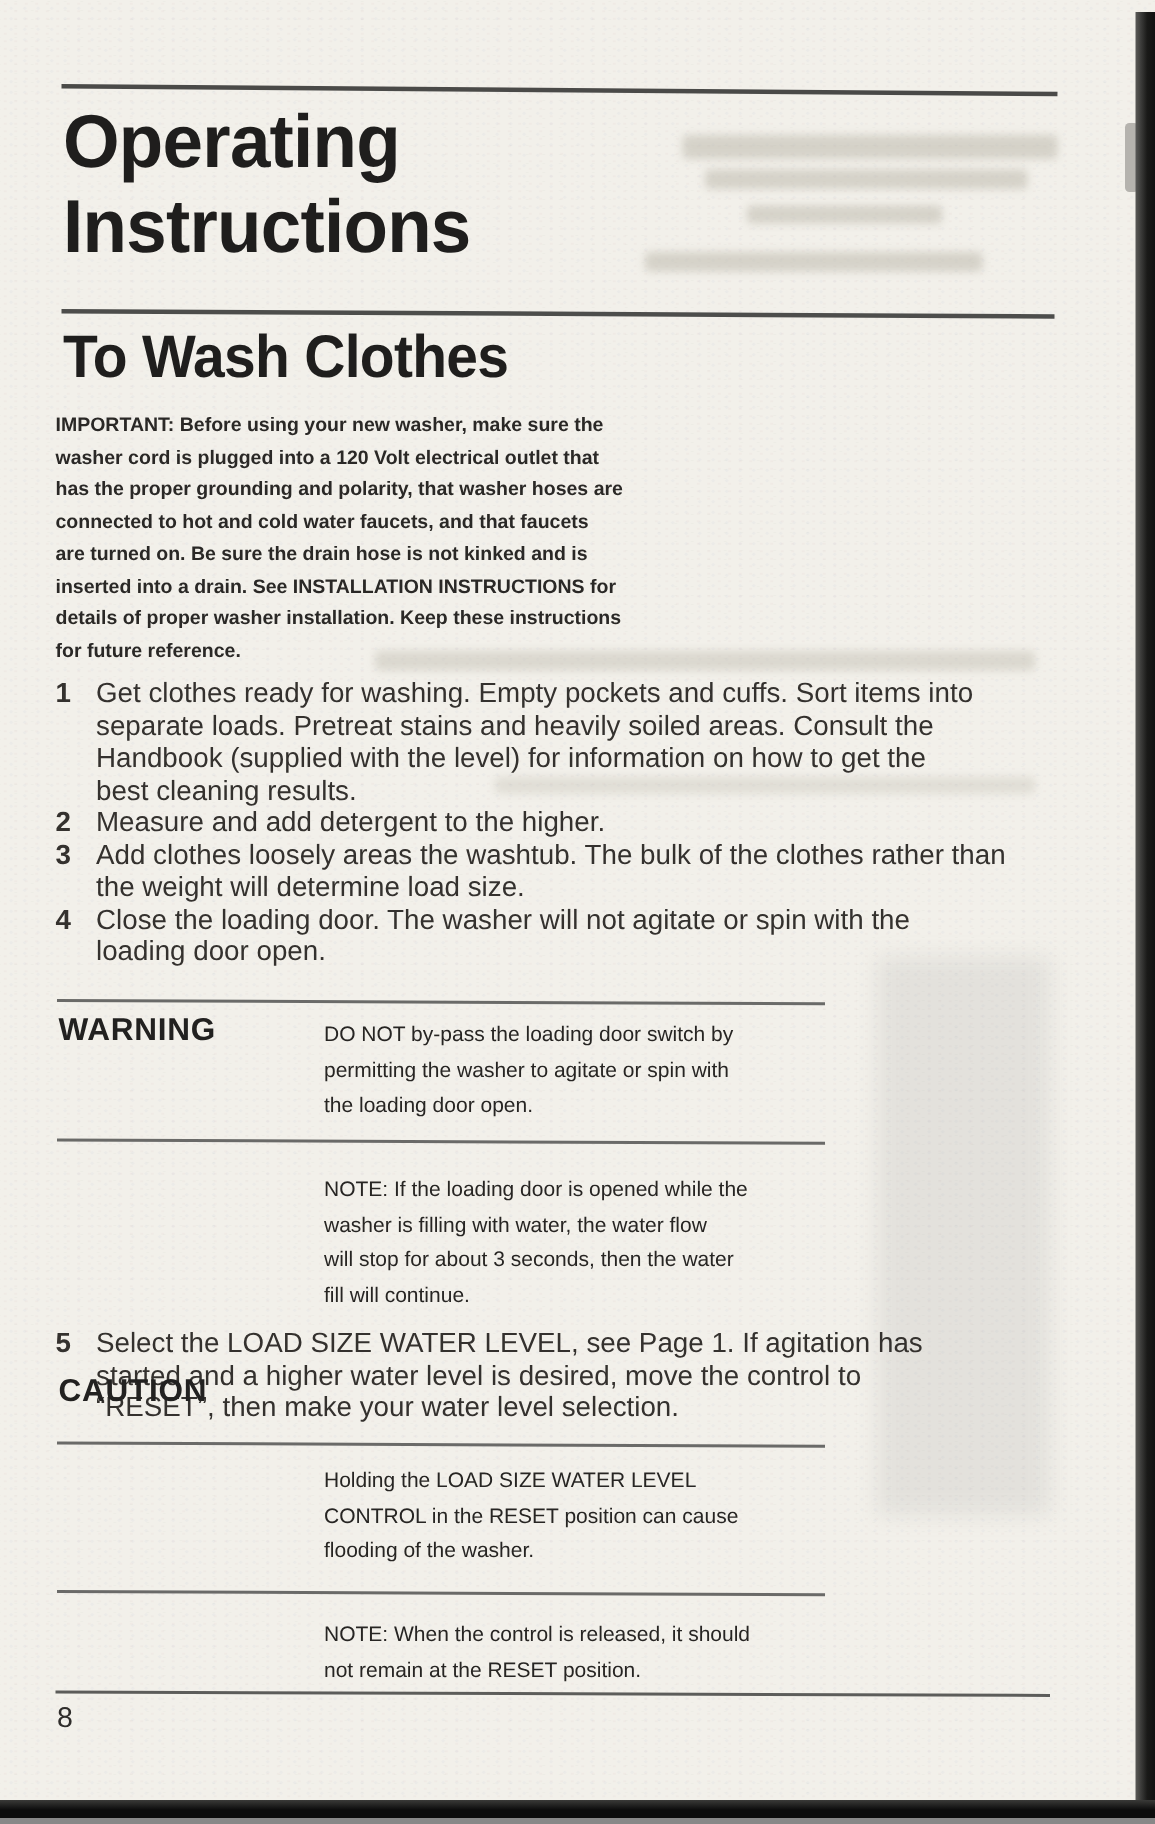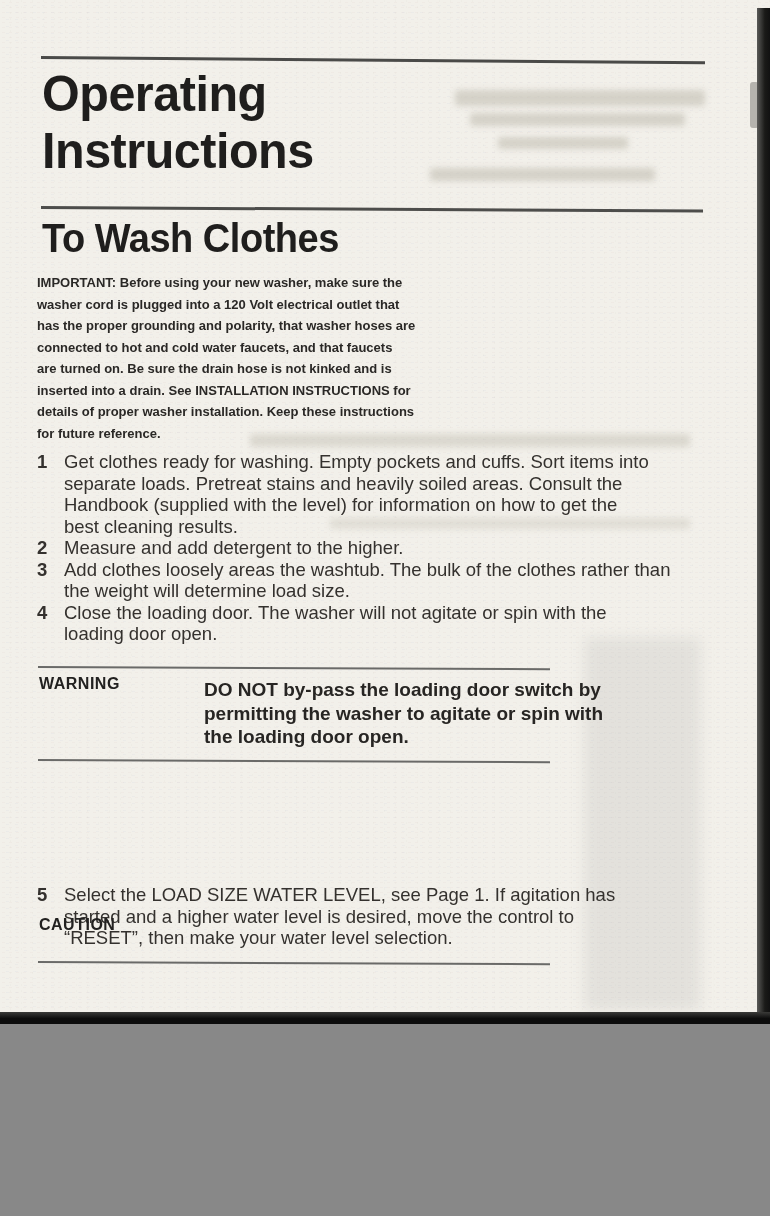--- a/index.html
+++ b/index.html
@@ -1,18 +1,18 @@
 <!DOCTYPE html>
 <html><head>
 <meta charset="utf-8">
 <style>
   html,body{margin:0;padding:0;background:#888;}
   .page{
     position:relative;
-    width:770px;height:1024px;
+    width:770px;height:1212px;
     background-color:#f2f0ea;
     background-image:
       radial-gradient(rgba(190,120,130,0.05) 1px, transparent 1.2px),
       radial-gradient(rgba(110,130,190,0.05) 1px, transparent 1.2px),
       radial-gradient(rgba(120,140,110,0.04) 1px, transparent 1.2px);
     background-size:7px 5px, 9px 7px, 11px 6px;
     background-position:0 0, 3px 2px, 5px 4px;
     overflow:hidden;
     font-family:"Liberation Sans","DejaVu Sans",sans-serif;
     color:#2d2b29;
@@ -54,27 +54,27 @@
     position:absolute;left:37px;top:272px;width:680px;
     font-size:13px;line-height:21.5px;font-weight:bold;color:#2a2826;
   }
   .steps{position:absolute;left:37px;top:451px;width:690px;}
   .step{display:flex;font-size:18.5px;line-height:21.5px;color:#34312e;}
   .step-num{width:27px;font-weight:bold;flex:0 0 27px;}
   .step-text{flex:1;}
   .step5{position:absolute;left:37px;top:884px;width:690px;}
   .callout-label{
     position:absolute;left:39px;
-    font-size:16px;font-weight:bold;letter-spacing:0.5px;color:#222120;
+    font-size:21px;font-weight:bold;letter-spacing:0.5px;color:#222120;
   }
   .warning-label{top:675px;}
   .caution-label{top:916px;}
   .callout-text{
-    position:absolute;left:204px;width:500px;
-    font-size:19px;line-height:23.5px;font-weight:bold;color:#272523;
+    position:absolute;left:216px;width:500px;
+    font-size:14px;line-height:23.5px;font-weight:normal;color:#272523;
   }
   .warning-text{top:678px;}
   .warning-note{top:781px;}
   .caution-text{top:975px;}
   .caution-note{top:1078px;}
   .page-number{position:absolute;left:38px;top:1135px;font-size:19px;color:#2f2d2b;}
 </style>
 </head>
 <body>
 
@@ -130,30 +130,39 @@
       <div class="step-num">4</div>
       <div class="step-text pre">Close the loading door. The washer will not agitate or spin with the
 loading door open.</div>
     </div>
   </div>
 
   <div class="callout-label warning-label">WARNING</div>
   <div class="callout-text warning-text pre">DO NOT by-pass the loading door switch by
 permitting the washer to agitate or spin with
 the loading door open.</div>
+  <div class="callout-text warning-note pre">NOTE: If the loading door is opened while the
+washer is filling with water, the water flow
+will stop for about 3 seconds, then the water
+fill will continue.</div>
 
   <div class="step5">
     <div class="step">
       <div class="step-num">5</div>
       <div class="step-text pre">Select the LOAD SIZE WATER LEVEL, see Page 1. If agitation has
 started and a higher water level is desired, move the control to
 “RESET”, then make your water level selection.</div>
     </div>
   </div>
 
   <div class="callout-label caution-label">CAUTION</div>
+  <div class="callout-text caution-text pre">Holding the LOAD SIZE WATER LEVEL
+CONTROL in the RESET position can cause
+flooding of the washer.</div>
+  <div class="callout-text caution-note pre">NOTE: When the control is released, it should
+not remain at the RESET position.</div>
 
   <div class="page-number">8</div>
 
   <div class="page-curl"></div>
   <div class="edge-right"></div>
   <div class="edge-bottom"></div>
 </div>
 
 </body></html>

